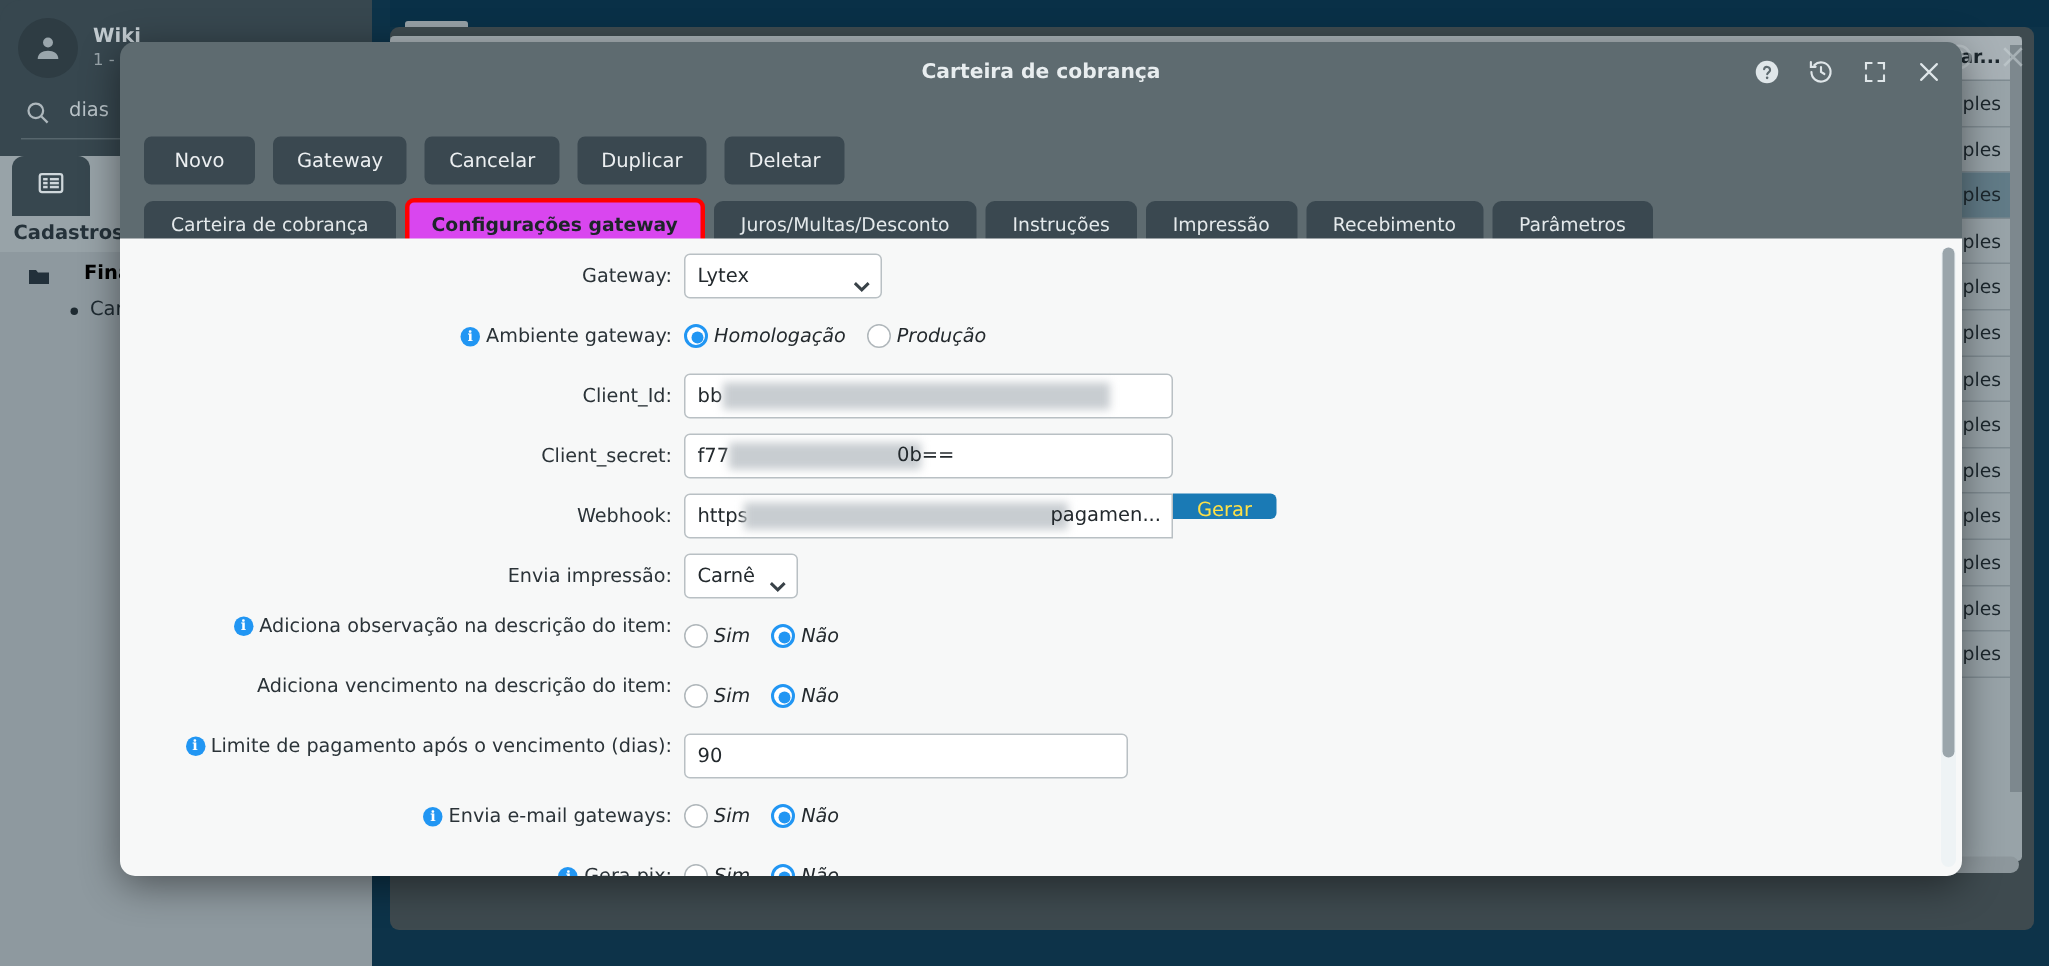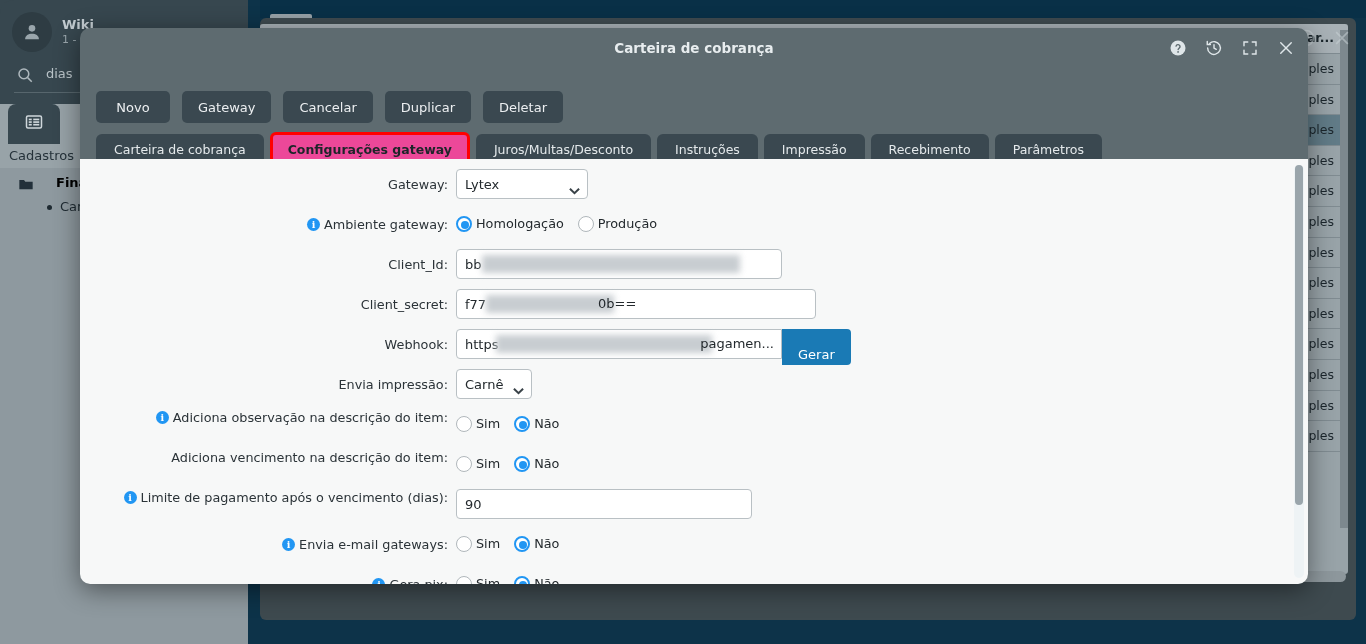--- a/index.html
+++ b/index.html
@@ -54,21 +54,21 @@
     background: #98a3a8;
   }
   #tab-icon-btn {
     position: absolute; left: 8px; top: 0px; width: 52px; height: 40px;
     background: #37474f; border-radius: 8px 8px 0 0;
     display: flex; align-items: center; justify-content: center;
   }
   #tab-icon-btn svg { width: 18px; height: 18px; fill: #cfd7db; }
   #cadastros-label {
     position: absolute; left: 9px; top: 44px;
-    font-size: 13px; font-weight: normal; color: #25323a;
+    font-size: 13px; font-weight: bold; color: #25323a;
   }
   #tree {
     position: absolute; left: 0; top: 168px; width: 248px; height: 476px;
     background: #8e999f;
   }
   #node-fin-icon { position: absolute; left: 18px; top: 8px; width: 16px; height: 14px; }
   #node-fin-icon svg { width: 16px; height: 14px; fill: #22303a; }
   #node-fin-label { position: absolute; left: 56px; top: 7px; font-size: 13px; font-weight: bold; color: #000000; }
   #node-car-bullet { position: absolute; left: 47px; top: 37px; width: 5px; height: 5px; border-radius: 50%; background: #1e2a31; }
   #node-car-label { position: absolute; left: 60px; top: 31px; font-size: 13px; color: #1e2a31; }
@@ -160,21 +160,21 @@
 
   #tabbar { position: absolute; left: 16px; top: 102px; display: flex; gap: 6px; align-items: flex-end; }
   .mtab {
     height: 30px; padding: 0 18px;
     background: #3a4850; color: #e4e9eb;
     border-radius: 6px 6px 0 0;
     font-size: 12.5px; display: flex; align-items: center; justify-content: center;
     cursor: pointer; white-space: nowrap;
   }
   .mtab.active {
-    background: #ec4899; color: #1d2529; font-weight: bold;
+    background: #d946ef; color: #1d2529; font-weight: bold;
     border: 3px solid #ff0000; border-bottom: 3px solid #ff0000;
     height: 34px; border-radius: 6px; padding: 0 15px;
     position: relative; top: 2px;
   }
 
   #modal-body {
     position: absolute; left: 0; top: 131px; right: 0; bottom: 0;
     background: #f7f8f8;
     overflow: hidden;
   }
@@ -212,36 +212,36 @@
   input.txt {
     height: 30px; background: #fff; border: 1px solid #b9c0c4; border-radius: 4px;
     font-size: 13px; color: #23292d; font-family: inherit; padding: 0 8px;
   }
   .blurred { position: relative; }
   .blur-mask {
     position: absolute; background: #c8cdd1; filter: blur(3px);
     pointer-events: none;
   }
   .radio-group { display: flex; align-items: center; gap: 6px; height: 30px; }
-  .radio { display: flex; align-items: flex-start; gap: 4px; cursor: pointer; }
+  .radio { display: flex; align-items: flex-end; gap: 4px; cursor: pointer; font-style: italic; }
   .rdot {
     width: 16px; height: 16px; border-radius: 50%;
     border: 1.6px solid #b0b7bb; background: #fff;
     display: inline-block; position: relative;
   }
   .rdot.on { border-color: #2196f3; border-width: 2px; }
   .rdot.on::after {
     content: ""; position: absolute; left: 3px; top: 3px;
     width: 8px; height: 8px; border-radius: 50%; background: #2196f3;
   }
   .rlabel { font-size: 12.8px; color: #23292d; }
   .radio-group .radio + .radio { margin-left: 8px; }
 
   #gerar-btn {
-    height: 17px; padding: 18px 16px; background: #1a7ab5; color: #ffffff;
+    height: 17px; padding: 4px 16px; background: #1a7ab5; color: #fde047;
     border: none; border-radius: 0 4px 4px 0; font-size: 13px;
     font-family: inherit; cursor: pointer;
   }
 
   #modal-vscroll {
     position: absolute; right: 4px; top: 6px; width: 10px; bottom: 6px;
     background: #eef3f5; border-radius: 6px;
   }
   #modal-vscroll-thumb {
     position: absolute; left: 1px; top: 0; width: 8px; height: 340px;
@@ -467,21 +467,21 @@
         <div class="fctl blurred">
           <input class="txt" style="width: 326px;" value="bb">
           <span class="blur-mask" style="left:26px; top:6px; width:258px; height:18px;"></span>
           
         </div>
       </div>
 
       <div class="frow" style="top:138px">
         <div class="flabel">Client_secret:</div>
         <div class="fctl blurred">
-          <input class="txt" style="width: 360px;" value="f77">
+          <input class="txt" style="width: 326px;" value="f77">
           <span class="blur-mask" style="left:30px; top:6px; width:128px; height:18px;"></span>
           <span style="position:absolute; left:142px; top:7px; font-size:13px; color:#23292d;">0b==</span>
         </div>
       </div>
 
       <div class="frow" style="top:178px">
         <div class="flabel">Webhook:</div>
         <div class="fctl blurred" style="display:flex;">
           <span style="position:relative; display:inline-block;">
             <input class="txt" style="width: 326px; border-radius: 4px 0px 0px 4px;" value="https">

